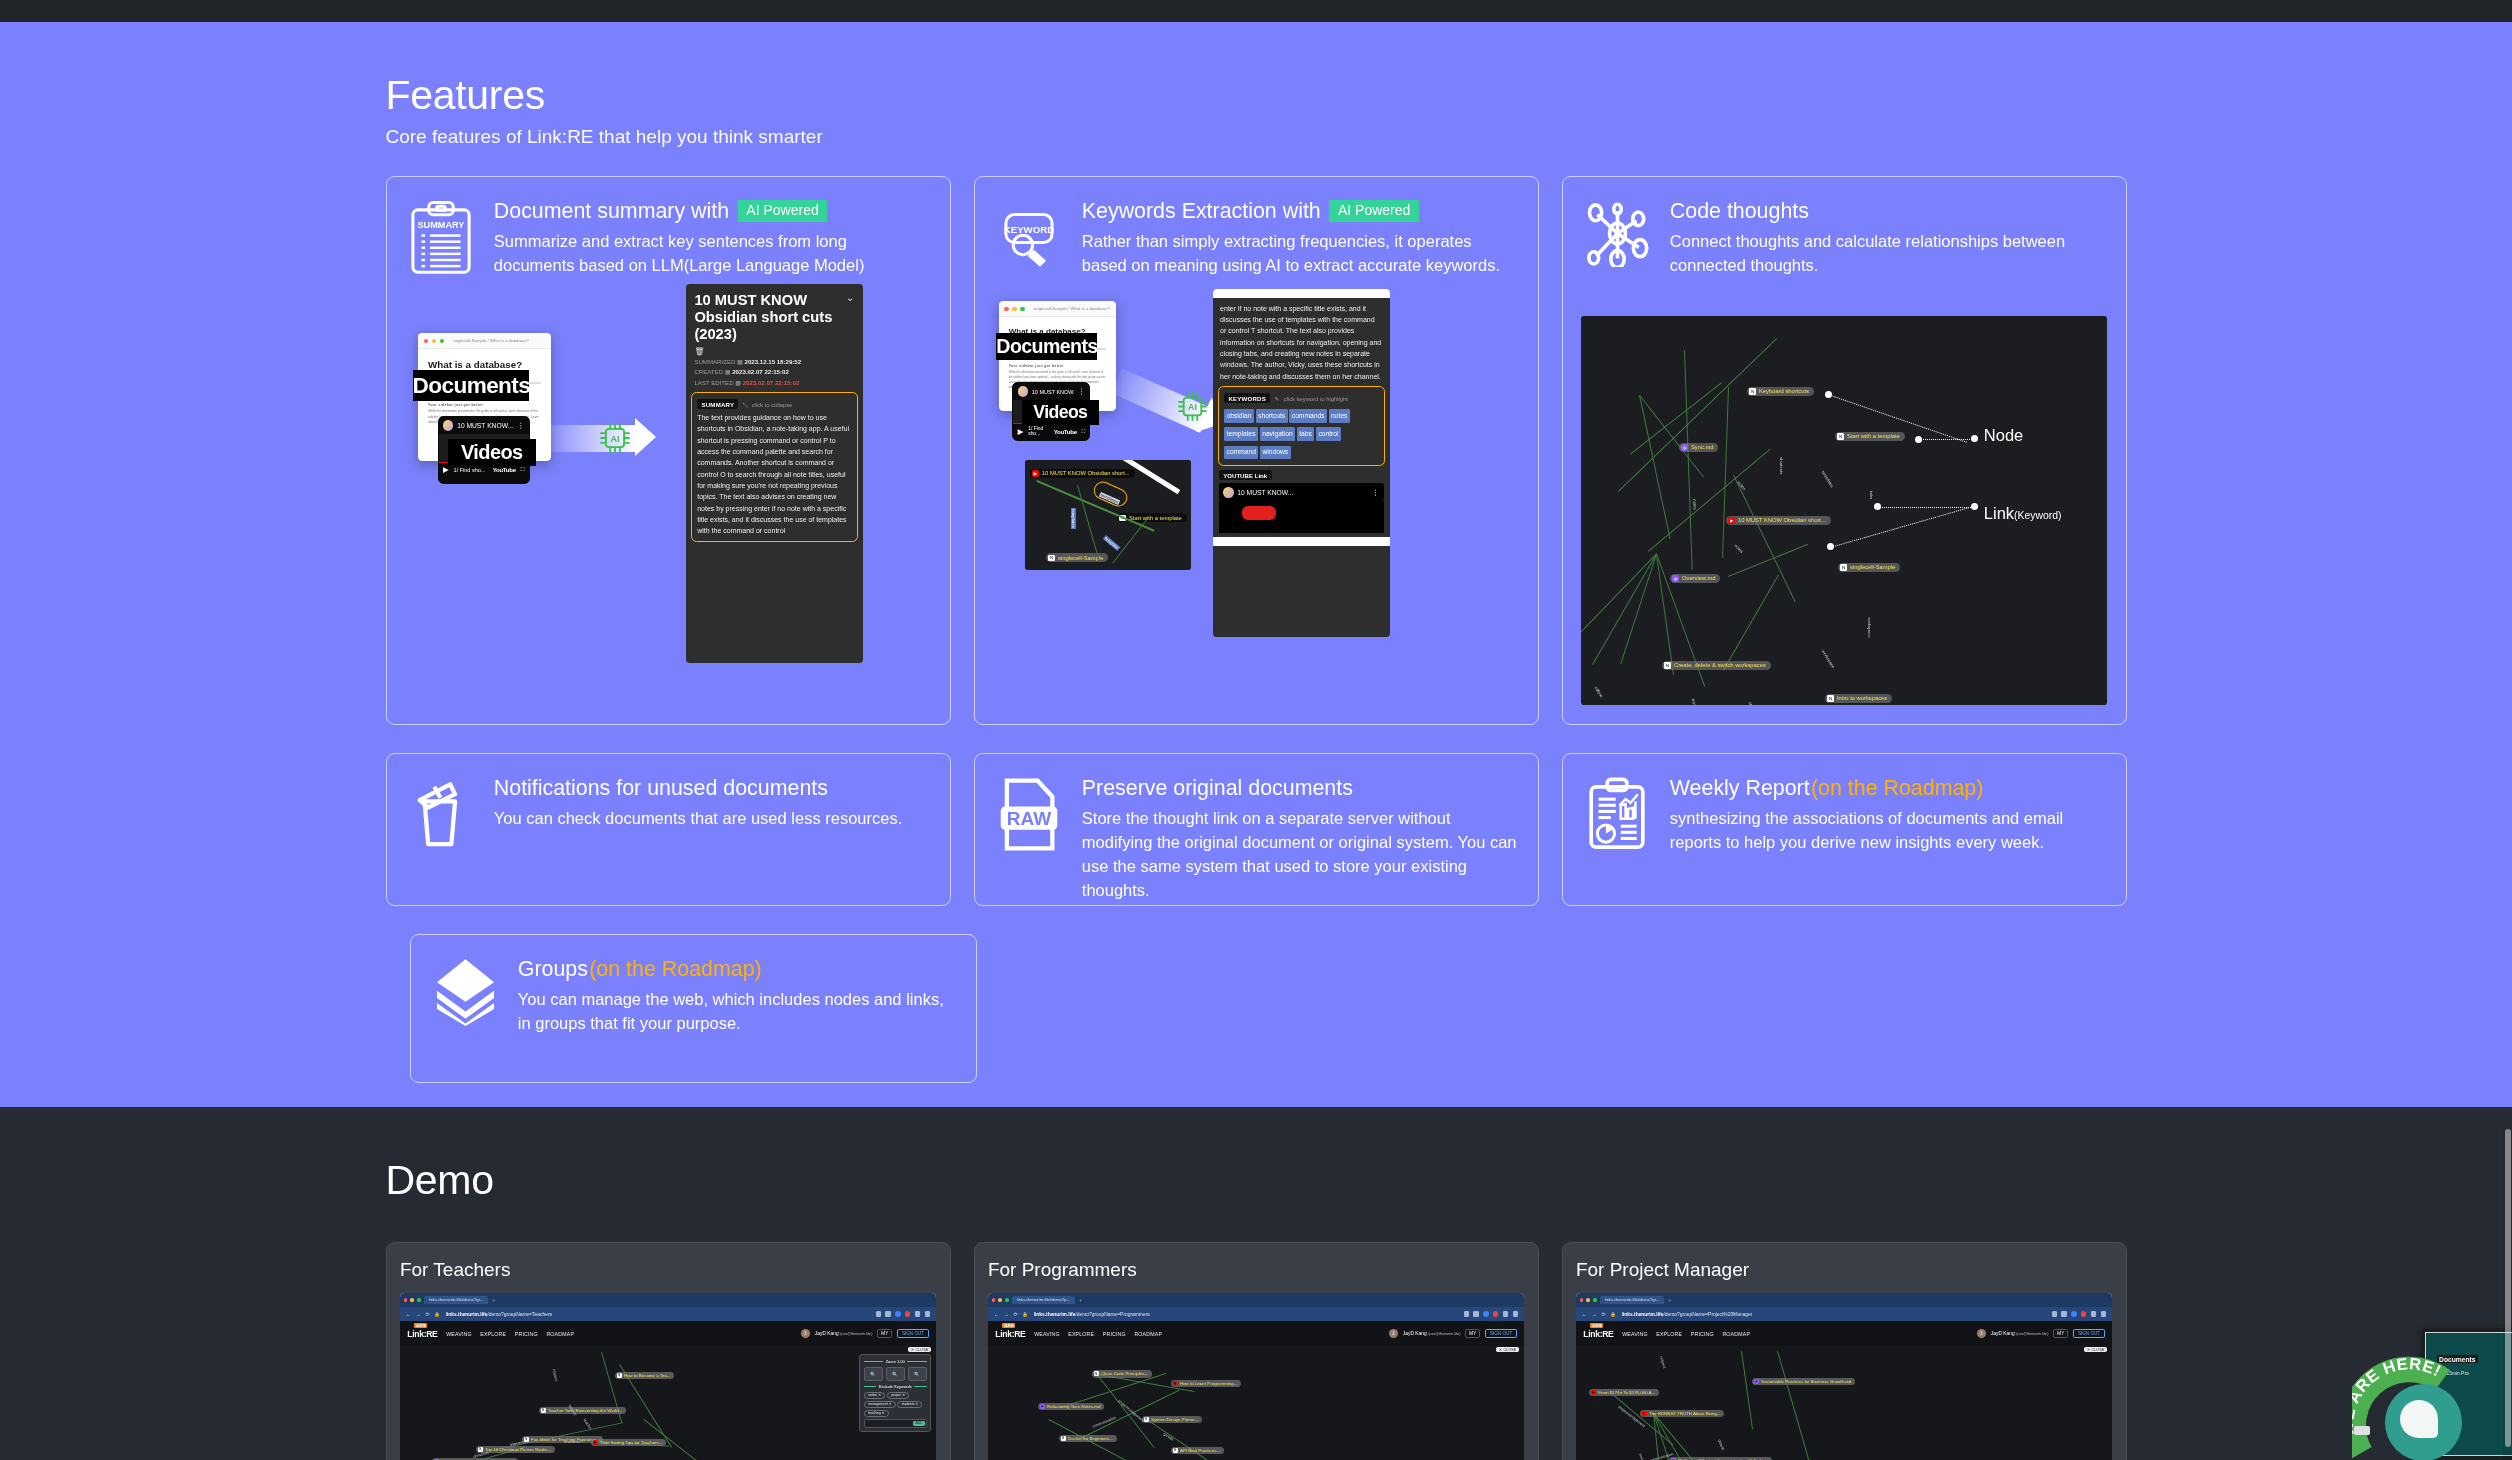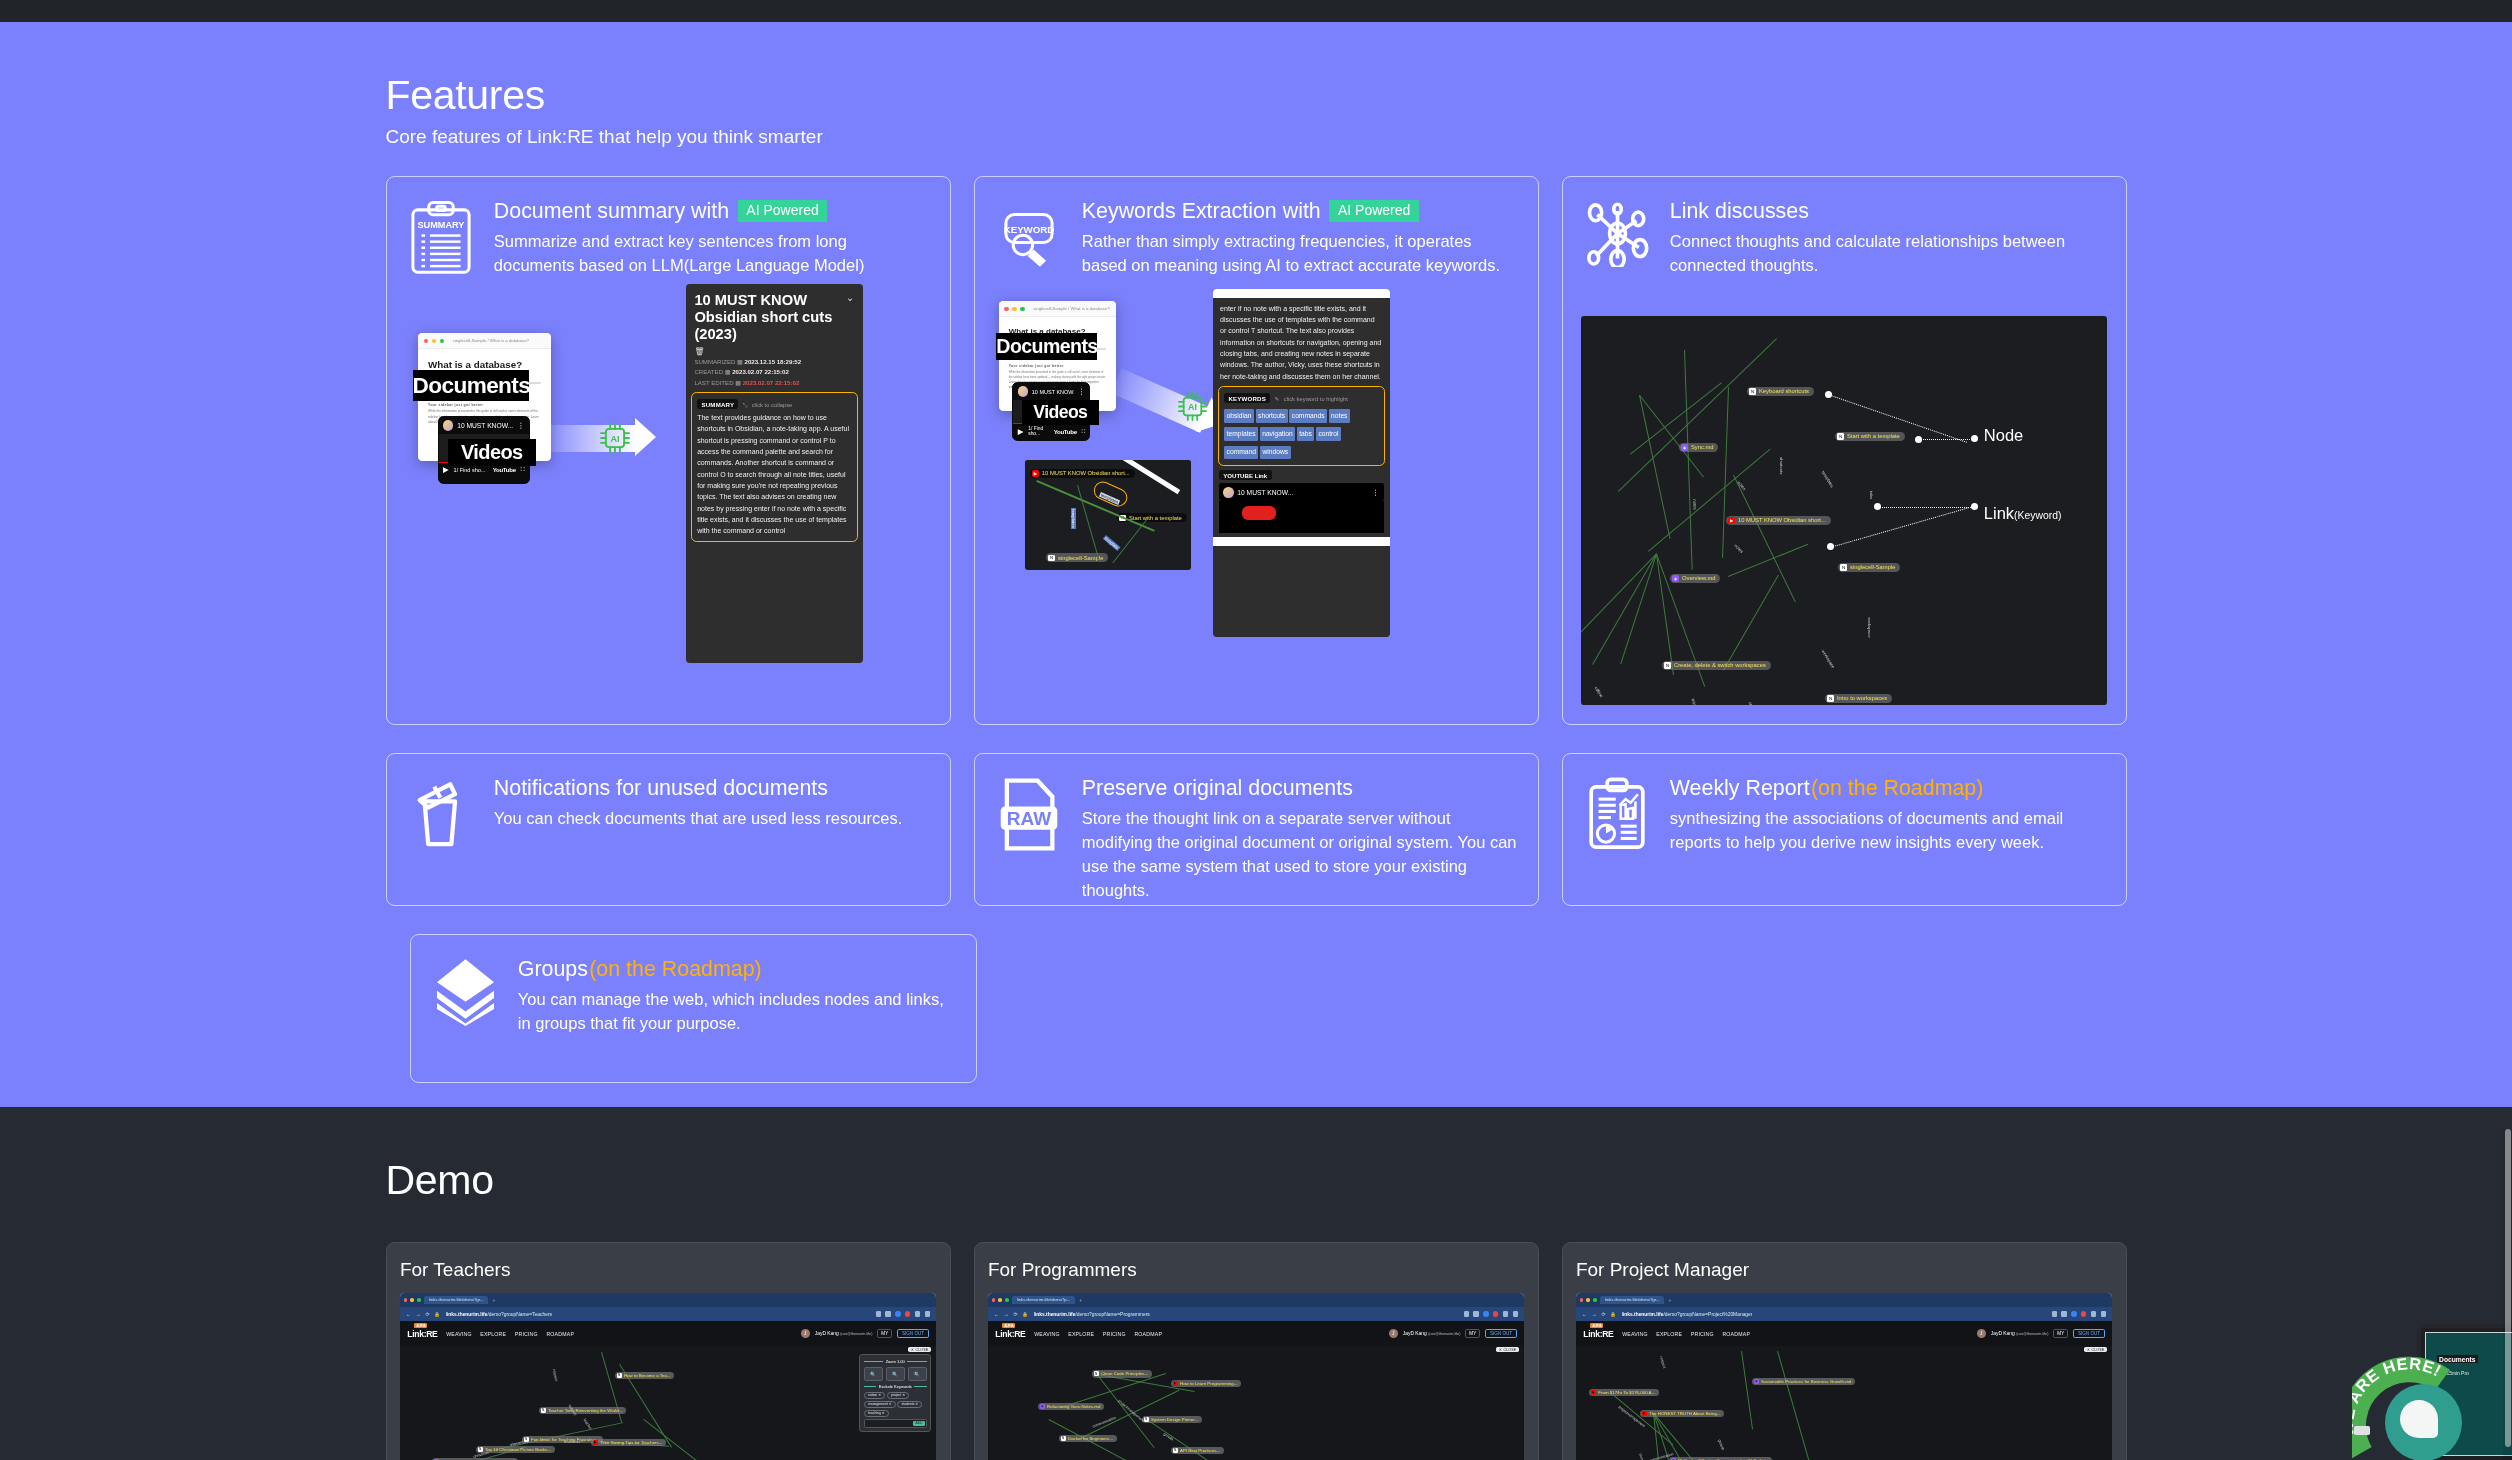--- a/index.html
+++ b/index.html
@@ -453,21 +453,21 @@
               <ellipse cx="19" cy="21" rx="10" ry="13"></ellipse>
                 <ellipse cx="55" cy="15" rx="6" ry="8"></ellipse>
               <ellipse cx="89" cy="31" rx="9" ry="11"></ellipse>
                 <ellipse cx="16" cy="95" rx="8" ry="10"></ellipse>
               <ellipse cx="55" cy="97" rx="11" ry="14"></ellipse>
                 <ellipse cx="92" cy="79" rx="11" ry="14"></ellipse>
             </svg>
           </div>
           <div class="card-text">
             <div class="card-title">
-              <span>Link discusses</span>
+              <span>Code thoughts</span>
             </div>
             <p class="card-desc">Connect thoughts and calculate relationships between connected thoughts.</p>
           </div>
         </div>
 
         <div class="bigraph">
 
           <div class="gedge" style="left:104px;top:34px;width:220px;transform:rotate(88deg);"></div>
           <div class="gedge" style="left:59px;top:79px;width:104px;transform:rotate(52deg);"></div>
           <div class="gedge" style="left:59px;top:79px;width:147px;transform:rotate(78deg);"></div>

